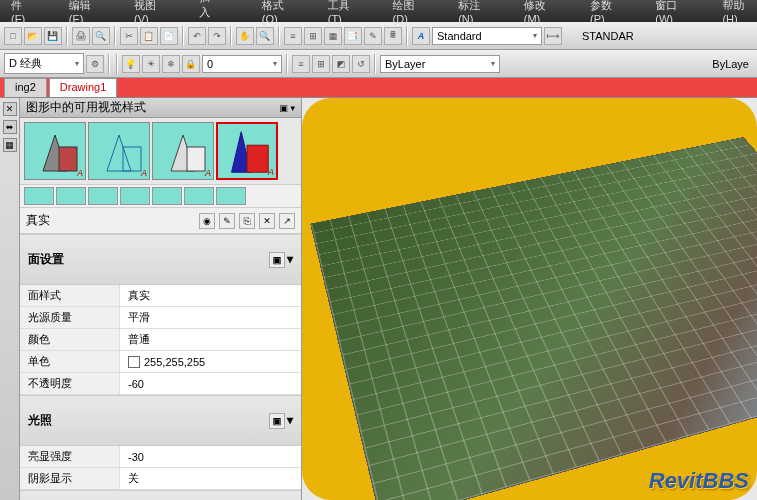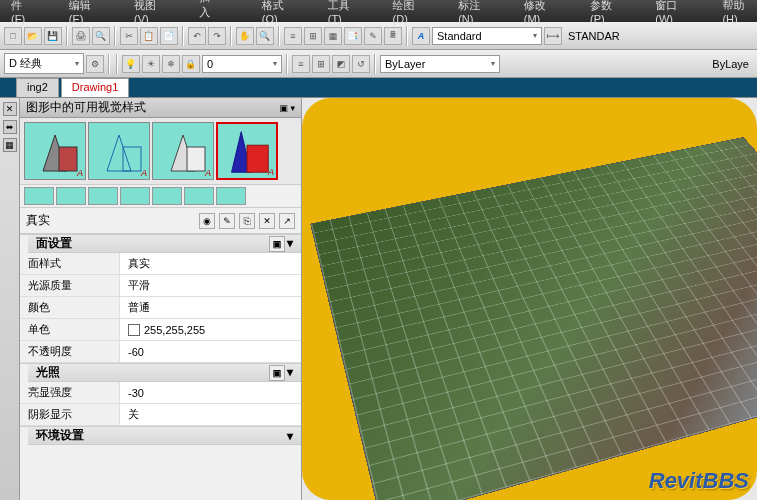--- a/index.html
+++ b/index.html
@@ -10,21 +10,21 @@
 .menubar span { padding: 0 7px; cursor: pointer; font-size: 11px; }
 
 
 .toolbar { height: 28px; background: linear-gradient(#f0f0f0, #d0d0d0); border-bottom: 1px solid #999; display: flex; align-items: center; padding: 0 4px; gap: 2px; }
 .tool-icon { width: 18px; height: 18px; background: #e0e0e0; border: 1px solid #aaa; display: inline-flex; align-items: center; justify-content: center; font-size: 9px; color: #555; }
 .tool-sep { width: 2px; height: 20px; border-left: 1px solid #aaa; border-right: 1px solid #fff; margin: 0 2px; }
 .tool-drop { padding: 2px 4px; background: #fff; border: 1px solid #999; font-size: 11px; display: flex; align-items: center; min-width: 80px; }
 .tool-drop::after { content: "▾"; margin-left: auto; font-size: 8px; color: #666; }
 
 
-.tabbar { height: 20px; background: #0c4a6e; border-bottom: 1px solid #888; display: flex; padding-left: 16px; }
+.tabbar { height: 20px; background: #ef4444; border-bottom: 1px solid #888; display: flex; padding-left: 4px; }
 .tab { padding: 2px 10px; background: #d8d8d8; border: 1px solid #999; border-bottom: none; margin-right: 2px; font-size: 11px; }
 .tab.active { background: #fff; color: #c00; }
 
 
 .main { display: flex; height: calc(500px - 22px - 28px - 28px - 20px); position: relative; }
 
 
 .side-strip { width: 20px; background: linear-gradient(#e0e0e0, #c8c8c8); border-right: 1px solid #999; display: flex; flex-direction: column; align-items: center; padding-top: 4px; gap: 4px; position: relative; }
 .side-icon { width: 14px; height: 14px; background: #d0d0d0; border: 1px solid #888; font-size: 9px; text-align: center; line-height: 12px; }
 .side-vtext { writing-mode: vertical-rl; text-orientation: upright; font-size: 10px; color: #333; position: absolute; bottom: 8px; }
@@ -43,21 +43,21 @@
 .style-strip { display: flex; gap: 2px; padding: 2px 4px; }
 .style-mini { width: 30px; height: 18px; background: #7fdfd0; border: 1px solid #999; }
 
 .style-current { display: flex; padding: 4px 6px; align-items: center; border-top: 1px solid #ccc; border-bottom: 1px solid #ccc; }
 .style-current .name { font-size: 12px; }
 .style-current .icons { margin-left: auto; display: flex; gap: 4px; }
 .mini-btn { width: 16px; height: 16px; border: 1px solid #aaa; background: #eee; font-size: 9px; text-align: center; line-height: 14px; }
 
 
 .section { border-top: 1px solid #ccc; }
-.section-hdr { background: linear-gradient(#e8e8e8, #d8d8d8); padding: 0 8px; font-size: 12px; font-weight: bold; display: flex; align-items: center; border-bottom: 1px solid #ccc; margin-left: 8px; }
+.section-hdr { background: linear-gradient(#e8e8e8, #d8d8d8); padding: 16px 8px; font-size: 12px; font-weight: bold; display: flex; align-items: center; border-bottom: 1px solid #ccc; }
 .section-hdr .right-icons { margin-left: auto; display: flex; gap: 2px; }
 .prop-row { display: flex; border-bottom: 1px solid #ddd; font-size: 11px; }
 .prop-label { width: 100px; padding: 3px 8px; background: #f0f0f0; border-right: 1px solid #ddd; }
 .prop-value { flex: 1; padding: 3px 8px; background: #fff; display: flex; align-items: center; gap: 4px; }
 .color-swatch { width: 12px; height: 12px; background: #fff; border: 1px solid #666; display: inline-block; }
 
 
 .viewport { flex: 1; background: #eab308; position: relative; overflow: hidden; border-radius: 29px; }
 .terrain { position: absolute; width: 520px; height: 420px; left: 40px; top: -20px; transform: perspective(1000px) rotateX(50deg) rotateZ(-20deg); background: linear-gradient(135deg, #3a5a2a 0%, #4a6a3a 30%, #5a7a4a 50%, #6a5a4a 70%, #8a9aaa 85%, #a0b0c0 100%); border: 1px solid #555; }
 .grid-overlay { position: absolute; inset: 0; background-image: repeating-linear-gradient(0deg, rgba(255,255,255,0.3) 0, rgba(255,255,255,0.3) 1px, transparent 1px, transparent 20px), repeating-linear-gradient(90deg, rgba(255,255,255,0.3) 0, rgba(255,255,255,0.3) 1px, transparent 1px, transparent 20px); }
@@ -107,21 +107,21 @@
   <div class="tool-icon">≡</div>
   <div class="tool-icon">⊞</div>
   <div class="tool-icon">▦</div>
   <div class="tool-icon">📑</div>
   <div class="tool-icon">✎</div>
   <div class="tool-icon">🖩</div>
   <div class="tool-sep"></div>
   <div class="tool-icon" style="color:#06c;font-style:italic;font-weight:bold">A</div>
   <div class="tool-drop" style="width:110px">Standard</div>
   <div class="tool-icon">⟼</div>
-  <span style="margin-left:4px">STANDAR</span>
+  <span style="margin-left:18px">STANDAR</span>
 </div>
 
 <div class="toolbar">
   <div class="tool-drop" style="width:70px">D 经典</div>
   <div class="tool-icon">⚙</div>
   <div class="tool-sep"></div>
   <div class="tool-sep"></div>
   <div class="tool-icon">💡</div>
   <div class="tool-icon">☀</div>
   <div class="tool-icon">❄</div>

